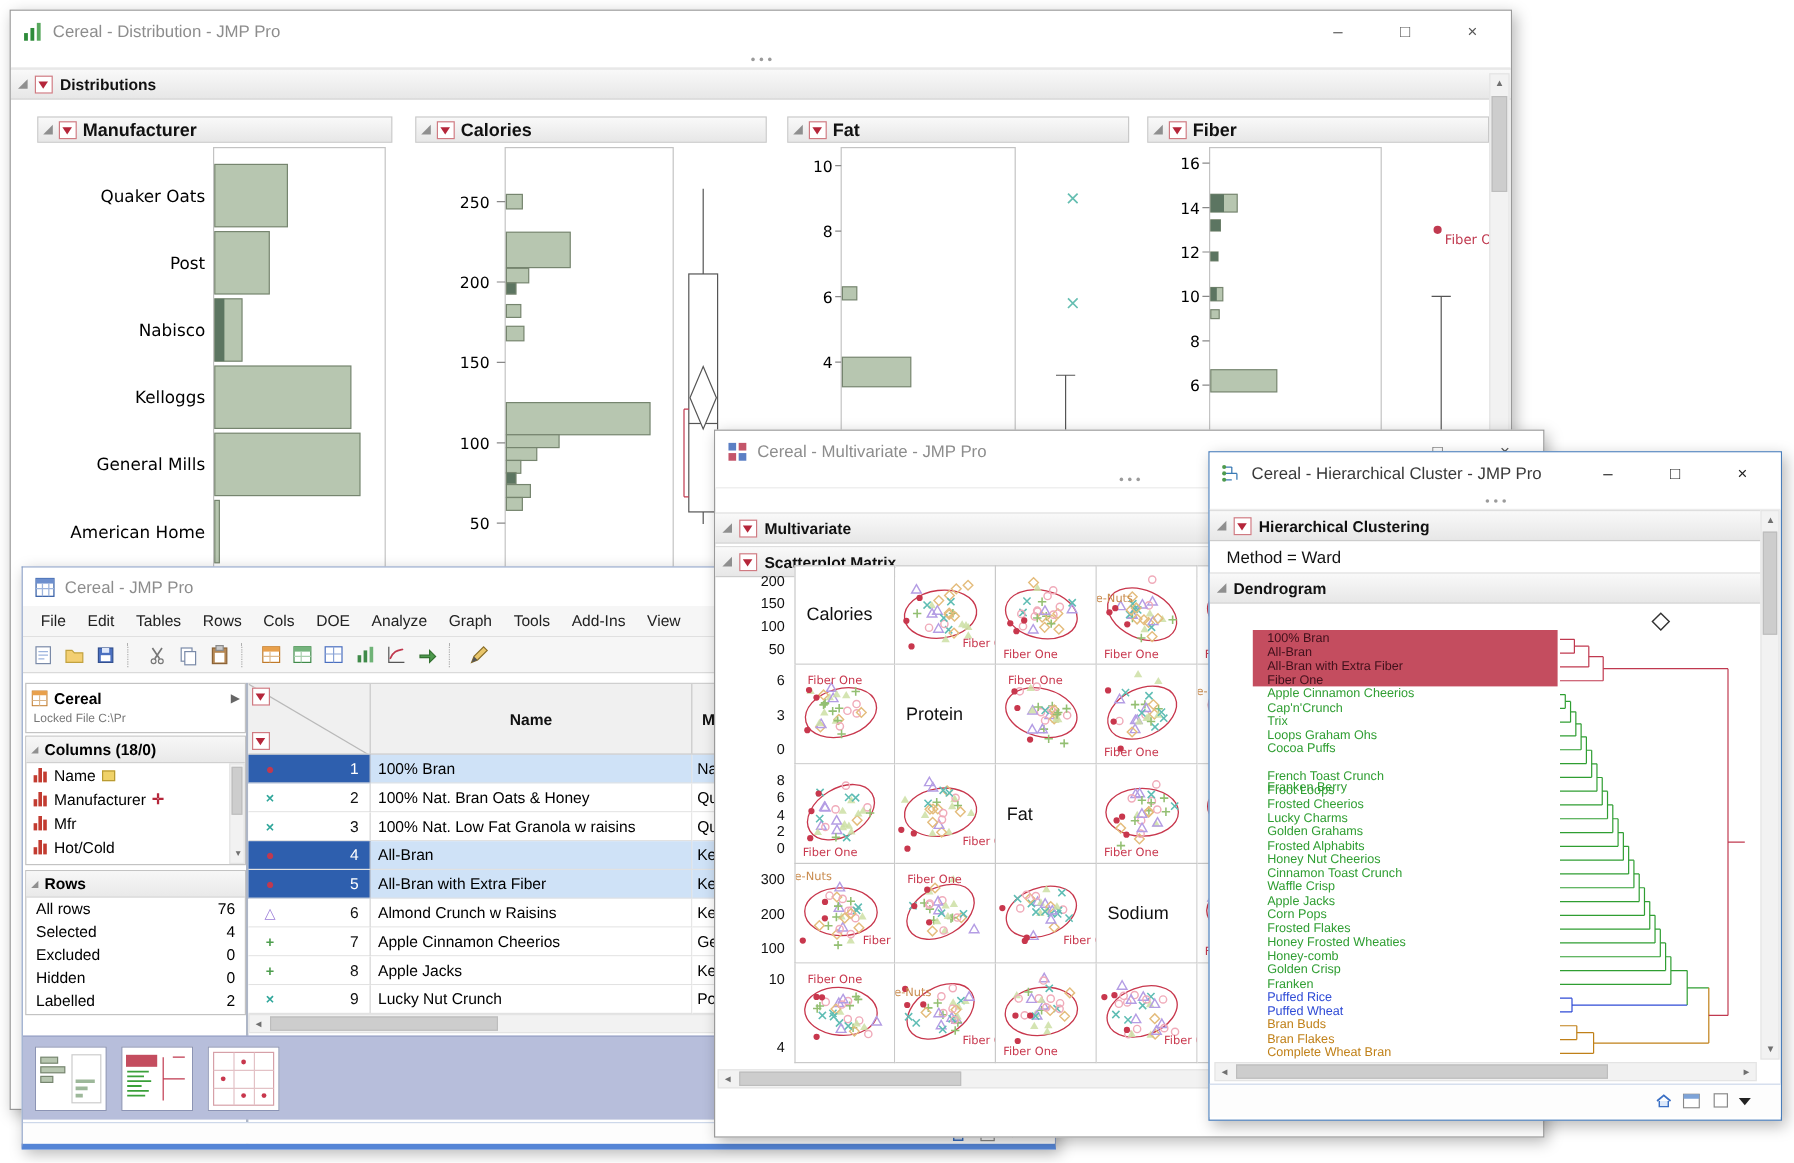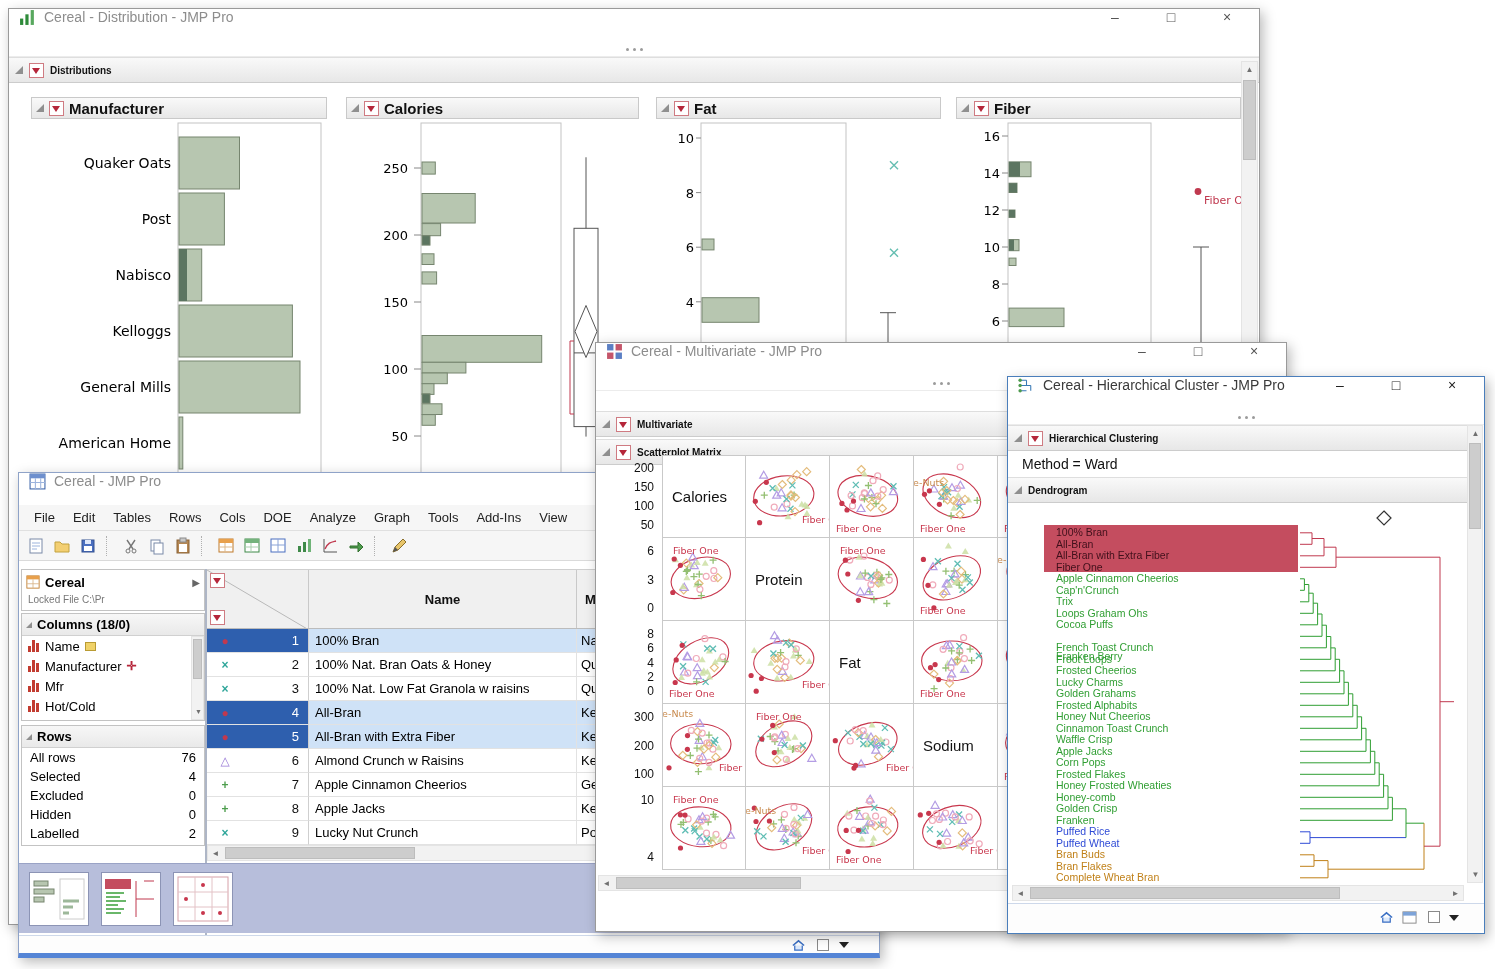--- a/index.html
+++ b/index.html
@@ -1,30 +1,30 @@
 <!DOCTYPE html>
 <html><head>
 <meta charset="utf-8">
 <style>
   *{box-sizing:border-box;margin:0;padding:0}
   html,body{width:1495px;height:969px;background:#ffffff;overflow:hidden;
     font-family:"Liberation Sans",sans-serif;position:relative}
   .win{position:absolute;background:#fff;border:1px solid #9a9a9a;
     box-shadow:3px 4px 12px rgba(0,0,0,.28);overflow:hidden}
-  .titlebar{height:34px;display:flex;padding:0 10px;gap:8px;background:#fff}
+  .titlebar{height:34px;display:flex;align-items:center;padding:0 10px;gap:8px;background:#fff}
   .titlebar .title{font-size:14px;color:#8d8d8d}
   .titlebar .title.active{color:#3a3a3a}
   .wbtns{margin-left:auto;display:flex;gap:40px;padding-right:14px;color:#555}
   .wbtn{font-size:14px;width:16px;text-align:center;cursor:default}
   .appicon{width:17px;height:17px;display:inline-flex}
   .dotsrow{height:14px;display:flex;justify-content:center;align-items:center;gap:4px;border-bottom:1px solid #ececec;background:#fff}
   .dotsrow i{width:3px;height:3px;border-radius:50%;background:#9b9b9b}
   .obar{display:flex;align-items:center;gap:6px;padding:0 6px;height:26px;
     background:linear-gradient(#f9f9f9,#e7e7e7);border-top:1px solid #dedede;border-bottom:1px solid #cccccc}
-  .otitle{font-weight:bold;font-size:10px;color:#111}
+  .otitle{font-weight:bold;font-size:13px;color:#111}
   .disc{width:0;height:0;border-left:8px solid transparent;border-bottom:8px solid #8f8f8f}
   .redtri{width:15px;height:15px;background:#fff;border:1px solid #cf7b82;position:relative}
   .redtri:before{content:"";position:absolute;left:2px;top:4px;border:4px solid transparent;border-top:6px solid #b5263a}
   .dpanel{position:absolute;top:88px}
   .phead{display:flex;align-items:center;gap:5px;height:22px;padding:0 4px;
     background:linear-gradient(#f9f9f9,#e7e7e7);border:1px solid #c9c9c9}
   .phead .otitle{font-size:15px}
   svg{display:block}
   svg text{font-family:"DejaVu Sans",sans-serif}
   
@@ -569,21 +569,21 @@
         <svg viewBox="0 0 16 16">
             <path d="M2 8 L8 3 L14 8" stroke="#3a6fc4" fill="none" stroke-width="1.6"></path>
             <path d="M4 8 V13 H12 V8" stroke="#3a6fc4" fill="#dce9fb" stroke-width="1.3"></path>
           </svg>
       </span>
       <span class="checkbox" style="position:absolute;left:798px;top:3px"></span>
       <span class="caret" style="position:absolute;left:820px;top:1px"></span>
     </div>
   </section>
 
-  <section class="win" id="win-multi" style="left:595px;top:342px;width:692px;height:590px;z-index:3">
+  <section class="win" id="win-multi" style="left:595px;top:358px;width:692px;height:590px;z-index:3">
     <div class="titlebar">
       <span class="appicon">
         <svg viewBox="0 0 16 16">
             <rect x="1" y="1" width="6" height="6" fill="#5b7fc4"></rect>
             <rect x="9" y="1" width="6" height="6" fill="#c4556a"></rect>
             <rect x="1" y="9" width="6" height="6" fill="#c4556a"></rect>
             <rect x="9" y="9" width="6" height="6" fill="#5b7fc4"></rect>
           </svg>
       </span>
       <span class="title">Cereal - Multivariate - JMP Pro</span>

